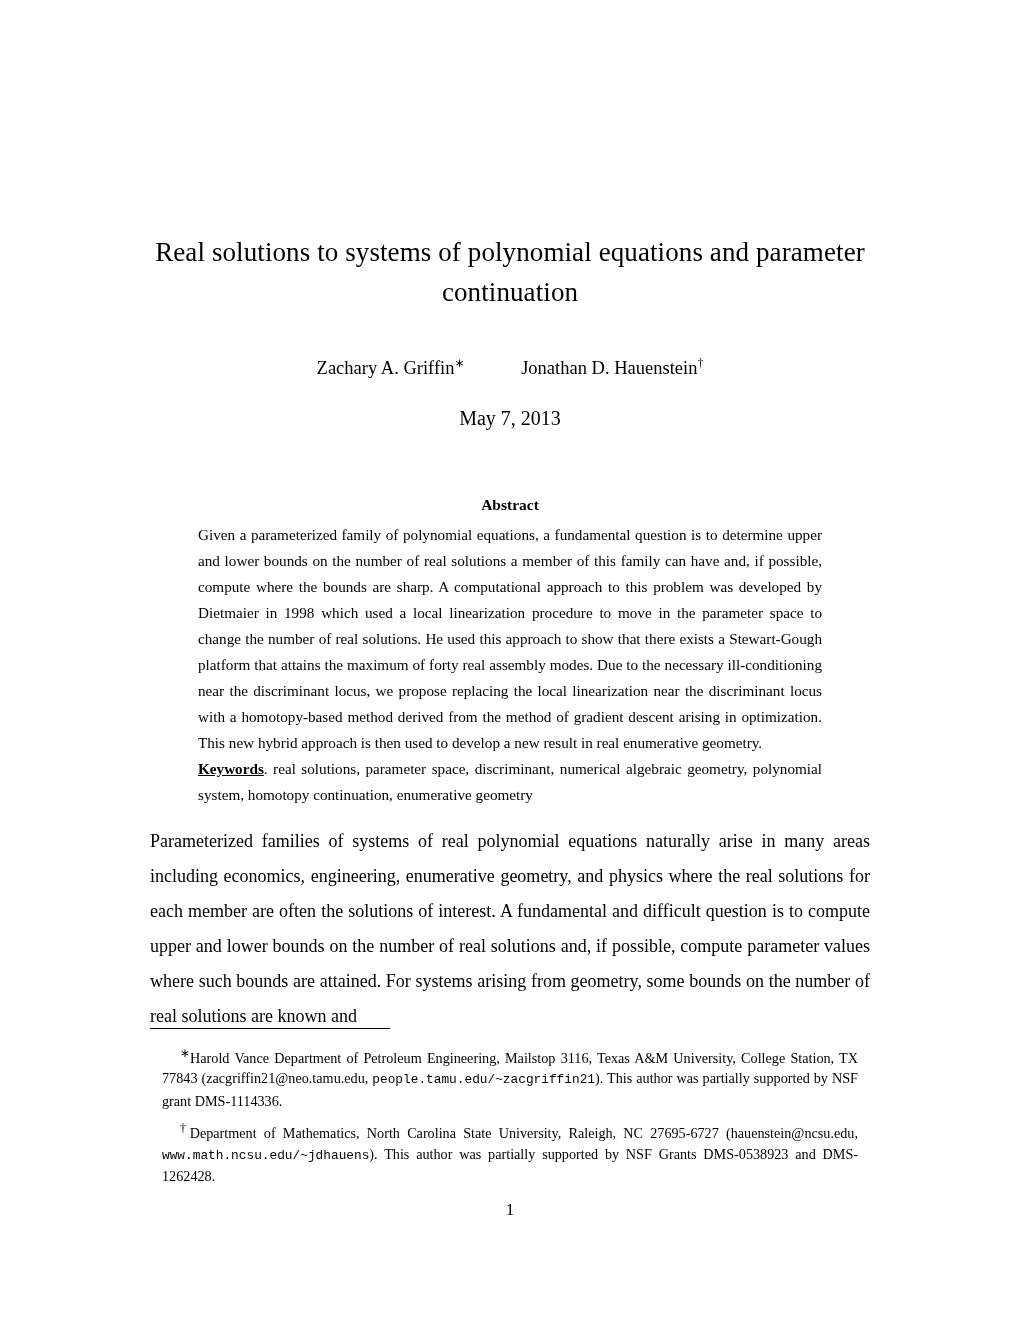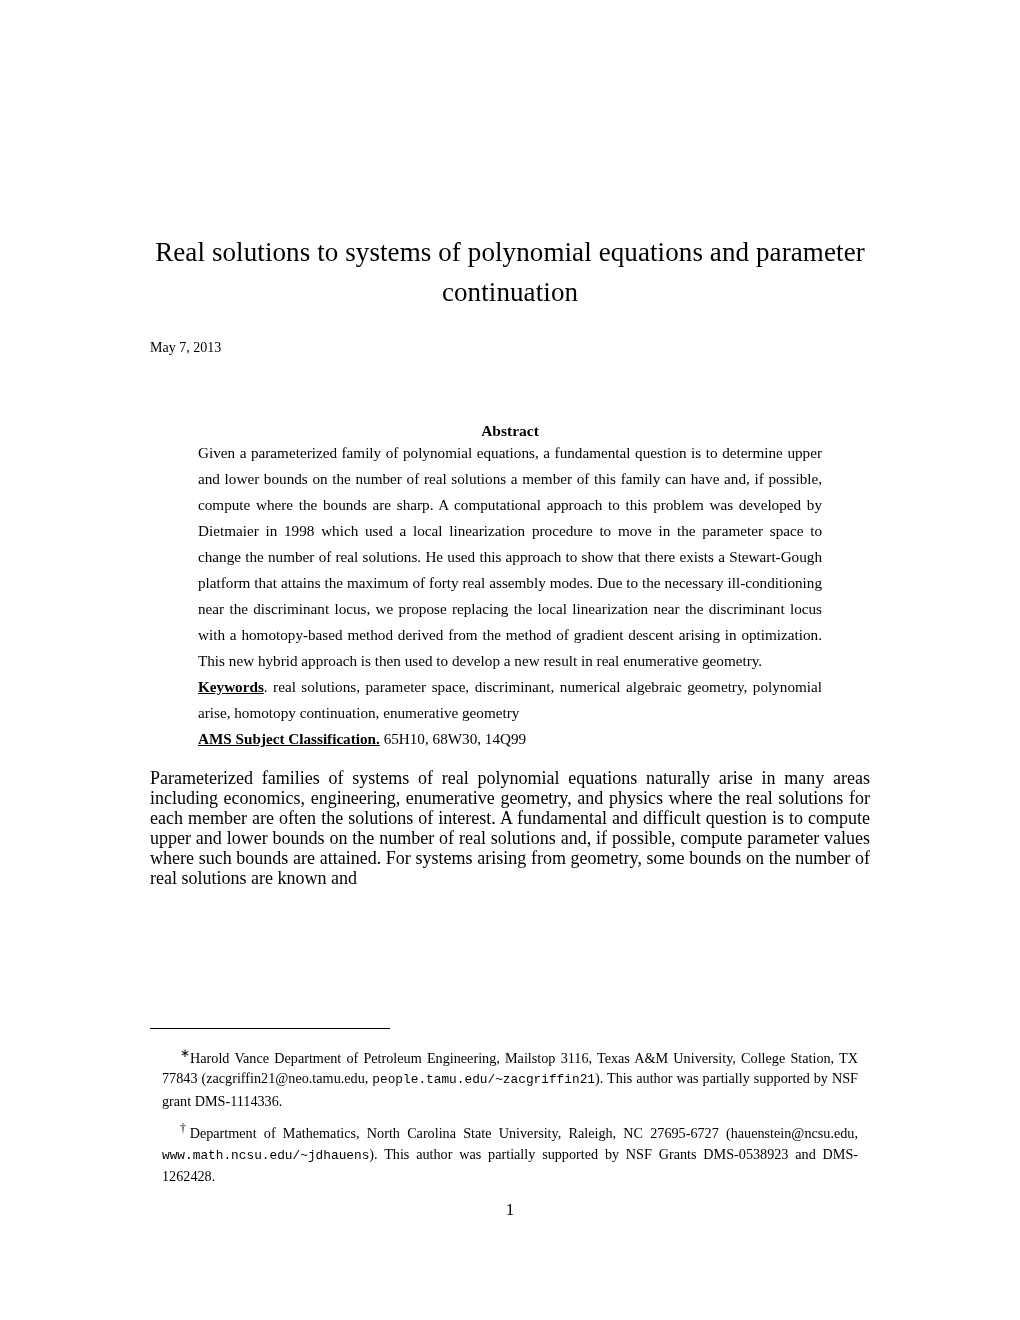--- a/index.html
+++ b/index.html
@@ -48,33 +48,33 @@
   .author + .author {
     margin-left: 52px;
   }
   sup.marker {
     font-size: 12px;
     vertical-align: super;
     line-height: 0;
   }
   .date {
     margin-top: 28px;
-    text-align: left;
-    font-size: 14px;
+    text-align: center;
+    font-size: 20px;
   }
   .abstract-block {
     margin-top: 66px;
     margin-left: 48px;
     margin-right: 48px;
   }
   .abstract-heading {
     text-align: center;
     font-weight: bold;
     font-size: 15.5px;
-    margin-bottom: 0;
+    margin-bottom: 8px;
   }
   .abstract-body {
     font-size: 15.2px;
     line-height: 26px;
     text-align: justify;
     text-justify: inter-word;
   }
   .abstract-body p {
     margin: 0;
   }
@@ -83,21 +83,21 @@
     text-decoration: underline;
   }
   .section-heading {
     margin-top: 46px;
     font-size: 23px;
     font-weight: bold;
   }
   .body-text {
     margin-top: 16px;
     font-size: 18px;
-    line-height: 20px;
+    line-height: 35px;
     text-align: justify;
     text-justify: inter-word;
   }
   .body-text p {
     margin: 0;
   }
   .footnote-rule {
     position: absolute;
     left: 150px;
     top: 1028px;
@@ -136,29 +136,36 @@
 </style>
 </head>
 <body>
 
 <div class="page">
 
   <div class="content">
 
     <h1 class="title">Real solutions to systems of polynomial equations and parameter continuation</h1>
 
+    <div class="authors">
+      <span class="author">
+        <span>Zachary A. Griffin</span><sup class="marker">∗</sup>
+      </span>
+      <span class="author">
+        <span>Jonathan D. Hauenstein</span><sup class="marker">†</sup>
+      </span>
+    </div>
 
     <div class="date">May 7, 2013</div>
 
     <div class="abstract-block">
       <div class="abstract-heading">Abstract</div>
       <div class="abstract-body">
         <p>Given a parameterized family of polynomial equations, a fundamental question is to determine upper and lower bounds on the number of real solutions a member of this family can have and, if possible, compute where the bounds are sharp. A computational approach to this problem was developed by Dietmaier in 1998 which used a local linearization procedure to move in the parameter space to change the number of real solutions. He used this approach to show that there exists a Stewart-Gough platform that attains the maximum of forty real assembly modes. Due to the necessary ill-conditioning near the discriminant locus, we propose replacing the local linearization near the discriminant locus with a homotopy-based method derived from the method of gradient descent arising in optimization. This new hybrid approach is then used to develop a new result in real enumerative geometry.</p>
-        <p><span class="kw-label">Keywords</span><span>. real solutions, parameter space, discriminant, numerical algebraic geometry, polynomial arise, homotopy continuation, enumerative geometry</span></p>
-        <p><span class="kw-label">AMS Subject Classification.</span><span> 65H10, 68W30, 14Q99</span></p>
+        <p><span class="kw-label">Keywords</span><span>. real solutions, parameter space, discriminant, numerical algebraic geometry, polynomial system, homotopy continuation, enumerative geometry</span></p>
       </div>
     </div>
 
 
     <div class="body-text">
       <p>Parameterized families of systems of real polynomial equations naturally arise in many areas including economics, engineering, enumerative geometry, and physics where the real solutions for each member are often the solutions of interest. A fundamental and difficult question is to compute upper and lower bounds on the number of real solutions and, if possible, compute parameter values where such bounds are attained. For systems arising from geometry, some bounds on the number of real solutions are known and</p>
     </div>
 
   </div>
 

